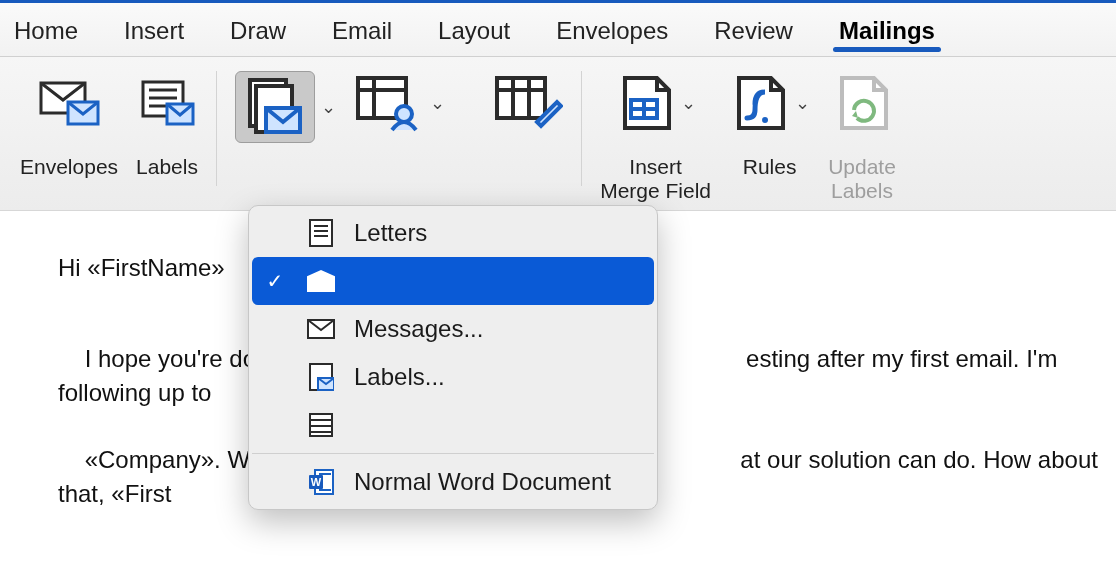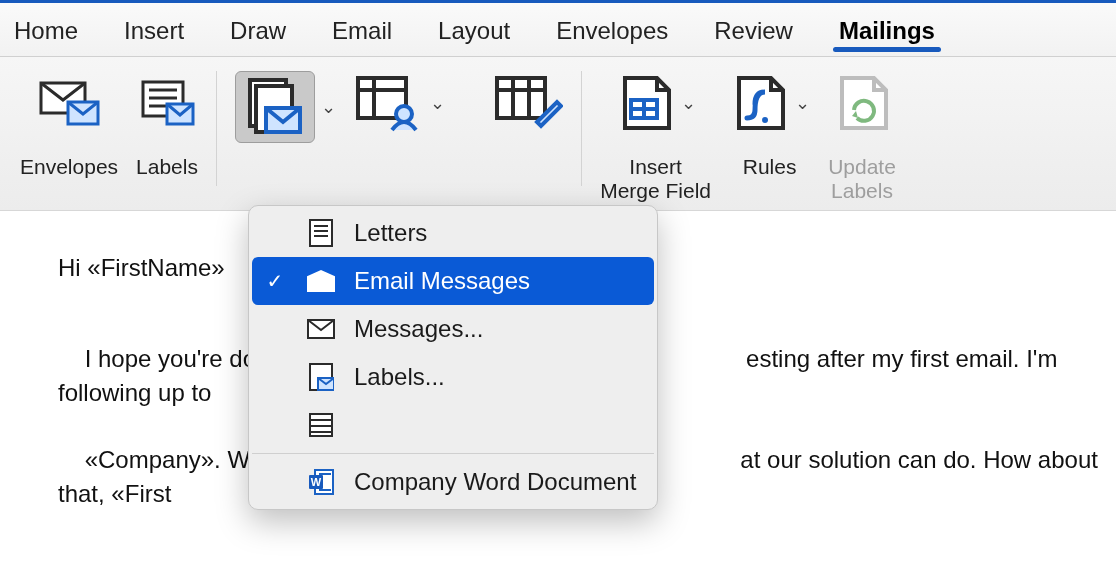--- a/index.html
+++ b/index.html
@@ -208,21 +208,20 @@
       <span>Letters</span>
     </div>
     <div class="menu-item selected">
       <span class="tick">✓</span>
       <span class="mi-icon">
         <svg width="30" height="24" viewBox="0 0 30 24">
             <path d="M2 8 L15 2 L28 8 L28 22 L2 22 Z" fill="#fff" stroke="#fff" stroke-width="2"></path>
             <path d="M2 8 L15 16 L28 8" fill="none" stroke="#fff" stroke-width="2"></path>
           </svg>
       </span>
-      <span>Email Messages</span>
     </div>
     <div class="menu-item">
       <span class="tick"></span>
       <span class="mi-icon">
         <svg width="30" height="22" viewBox="0 0 30 22">
             <rect x="2" y="2" width="26" height="18" fill="#fff" stroke="#2b2b2b" stroke-width="2"></rect>
             <path d="M2 2 L15 12 L28 2" fill="none" stroke="#2b2b2b" stroke-width="2"></path>
           </svg>
       </span>
       <span>Messages...</span>
@@ -254,21 +253,21 @@
       <span class="tick"></span>
       <span class="mi-icon">
         <svg width="28" height="28" viewBox="0 0 28 28">
             <rect x="8" y="2" width="18" height="24" fill="#fff" stroke="#1b62c4" stroke-width="2"></rect>
             <rect x="2" y="7" width="14" height="14" rx="1" fill="#185abd"></rect>
             <text x="9" y="18" font-size="11" font-weight="700" fill="#fff" text-anchor="middle" font-family="Arial">W</text>
             <line x1="12" y1="6" x2="24" y2="6" stroke="#1b62c4" stroke-width="2"></line>
             <line x1="12" y1="22" x2="24" y2="22" stroke="#1b62c4" stroke-width="2"></line>
           </svg>
       </span>
-      <span>Company Word Document</span>
+      <span>Normal Word Document</span>
     </div>
   </div>
 
 </div>
 
 <div class="doc">
   <p>Hi «FirstName»</p>
   <p>
     <span>I hope you're doing</span><span style="display:inline-block;width:458px;"></span><span>esting after my first email. I'm following up to</span><br>
     <span>«Company». We can</span><span style="display:inline-block;width:432px;"></span><span>at our solution can do. How about that, «First</span>

